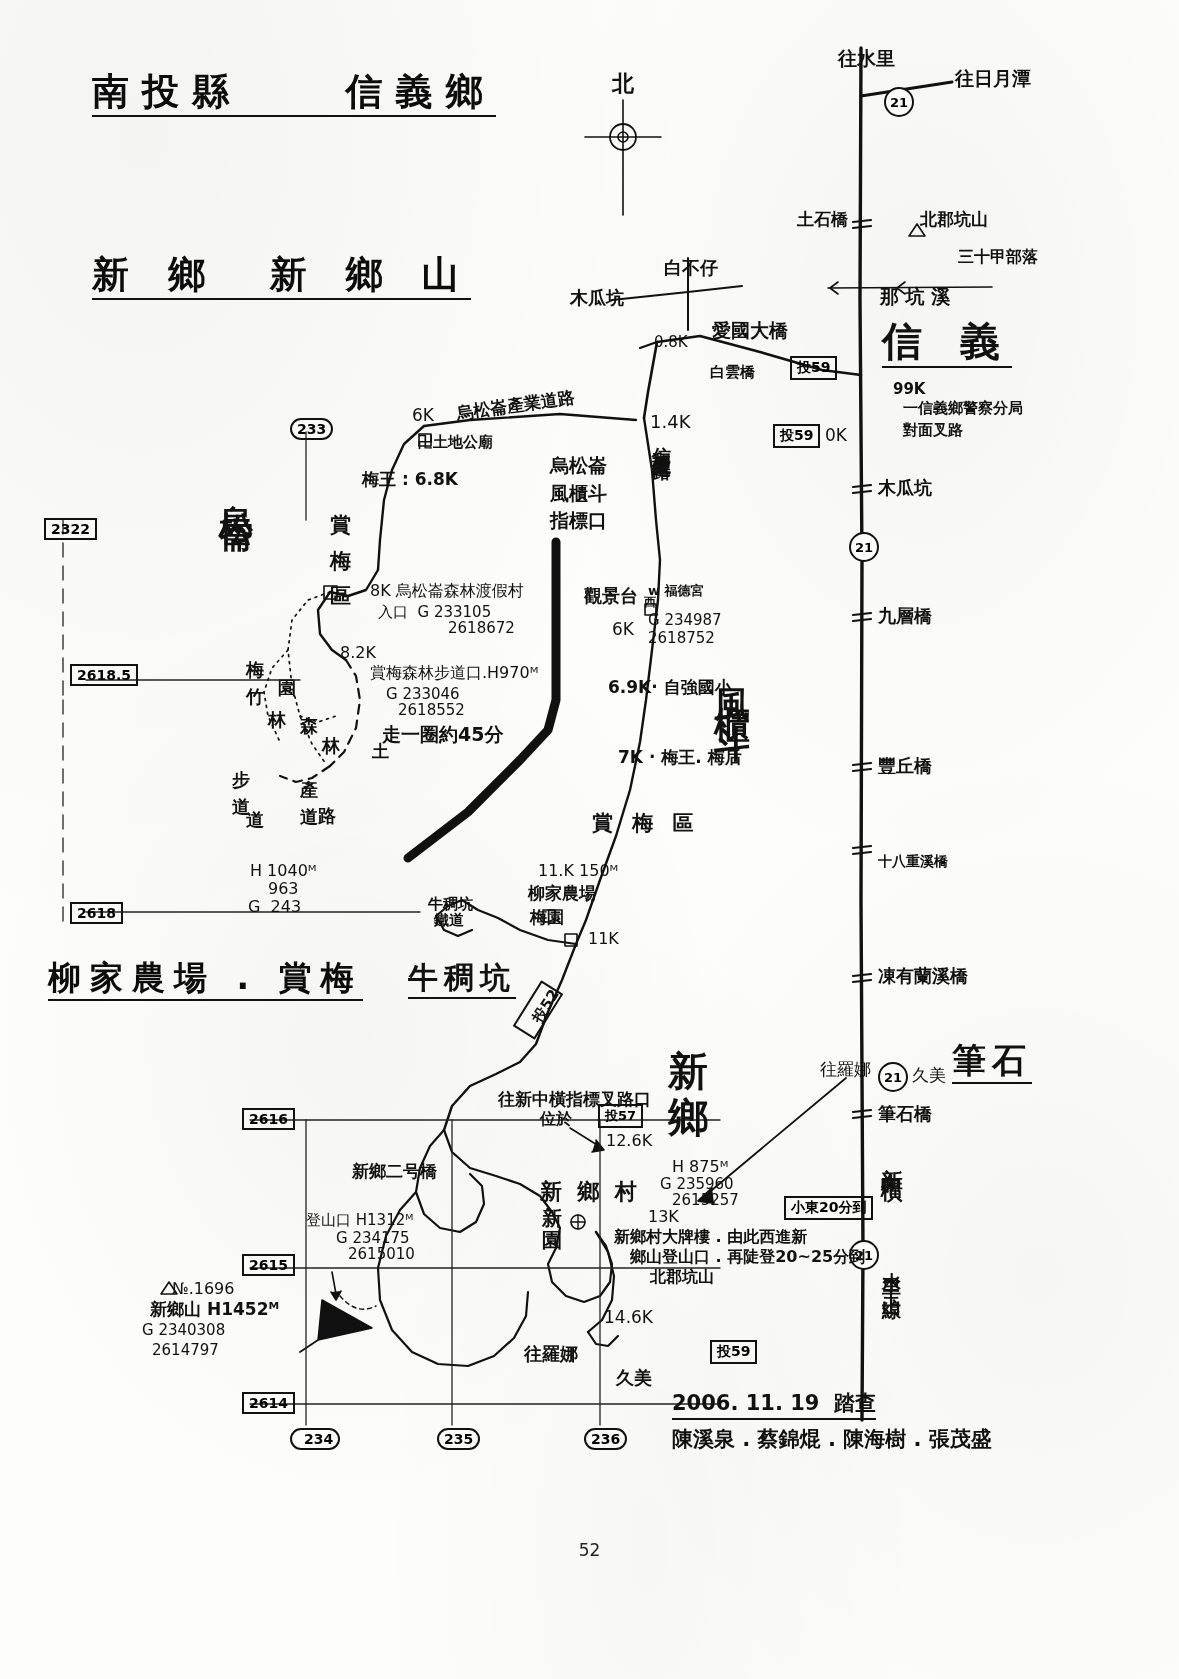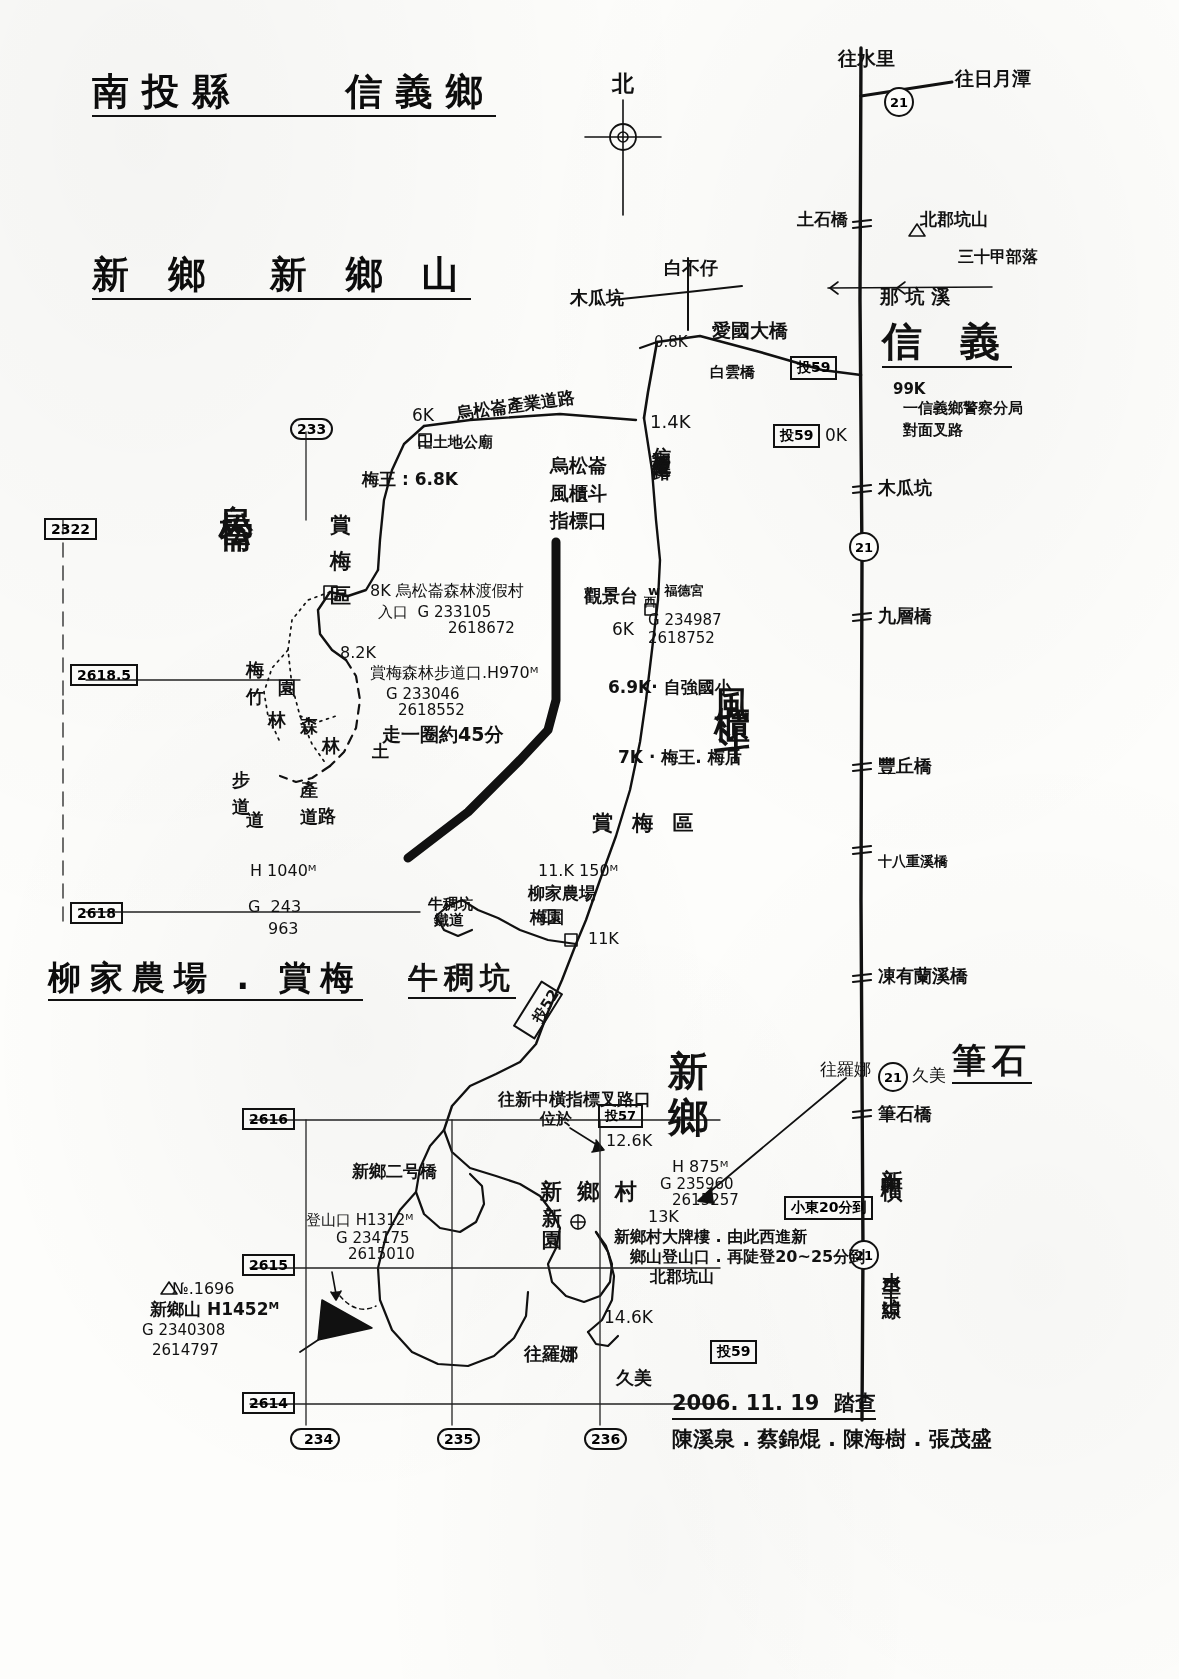--- a/index.html
+++ b/index.html
@@ -314,21 +314,21 @@
   <div class="lbl han" style="left:268px; top:710px; font-size:18px;">林</div>
   <div class="lbl han" style="left:300px; top:716px; font-size:18px;">森</div>
   <div class="lbl han" style="left:322px; top:736px; font-size:18px;">林</div>
   <div class="lbl han" style="left:372px; top:742px; font-size:17px;">土</div>
   <div class="lbl han" style="left:232px; top:766px; font-size:18px; line-height:1.5;">步<br>道</div>
   <div class="lbl han" style="left:300px; top:776px; font-size:18px; line-height:1.5;">產<br>道</div>
   <div class="lbl han" style="left:318px; top:806px; font-size:18px;">路</div>
   <div class="lbl han" style="left:246px; top:810px; font-size:18px;">道</div>
 
   <div class="lbl sm" style="left:250px; top:862px; font-size:16px;">H 1040ᴹ</div>
-  <div class="lbl sm" style="left:268px; top:880px; font-size:16px;margin-top:40px;">963</div>
+  <div class="lbl sm" style="left:268px; top:880px; font-size:16px;">963</div>
   <div class="lbl sm" style="left:248px; top:898px; font-size:16px;">G  243</div>
 
   <div class="lbl han" style="left:550px; top:452px; font-size:19px; line-height:1.45;">烏松崙<br>風櫃斗<br>指標口</div>
   <div class="lbl han vert" style="left:652px; top:432px; font-size:19px; letter-spacing:3px;">信和產業道路</div>
 
   <div class="lbl han sm" style="left:584px; top:586px; font-size:18px;">觀景台</div>
   <div class="lbl sm" style="left:612px; top:620px; font-size:17px;">6K</div>
   <div class="lbl han tiny" style="left:648px; top:584px; font-size:13px;">w 福德宮</div>
   <div class="lbl han tiny" style="left:644px; top:596px; font-size:12px;">西</div>
   <div class="lbl sm" style="left:648px; top:612px; font-size:15px;">G 234987</div>
@@ -382,13 +382,14 @@
   <div class="lbl sm" style="left:152px; top:1342px; font-size:15px;">2614797</div>
 
   <div class="lbl sm" style="left:604px; top:1308px; font-size:17px;">14.6K</div>
   <div class="lbl han sm" style="left:524px; top:1344px; font-size:18px;">往羅娜</div>
   <div class="lbl han sm" style="left:616px; top:1368px; font-size:18px;">久美</div>
   <div class="boxnum" style="left:710px; top:1340px;">投59</div>
 
   <div class="lbl han u" style="left:672px; top:1392px; font-size:21px;">2006. 11. 19  踏查</div>
   <div class="lbl han" style="left:672px; top:1428px; font-size:21px;">陳溪泉 . 蔡錦焜 . 陳海樹 . 張茂盛</div>
 
+  <div class="pageno" style="top:1540px;">52</div>
 </div>
 
 </body></html>

